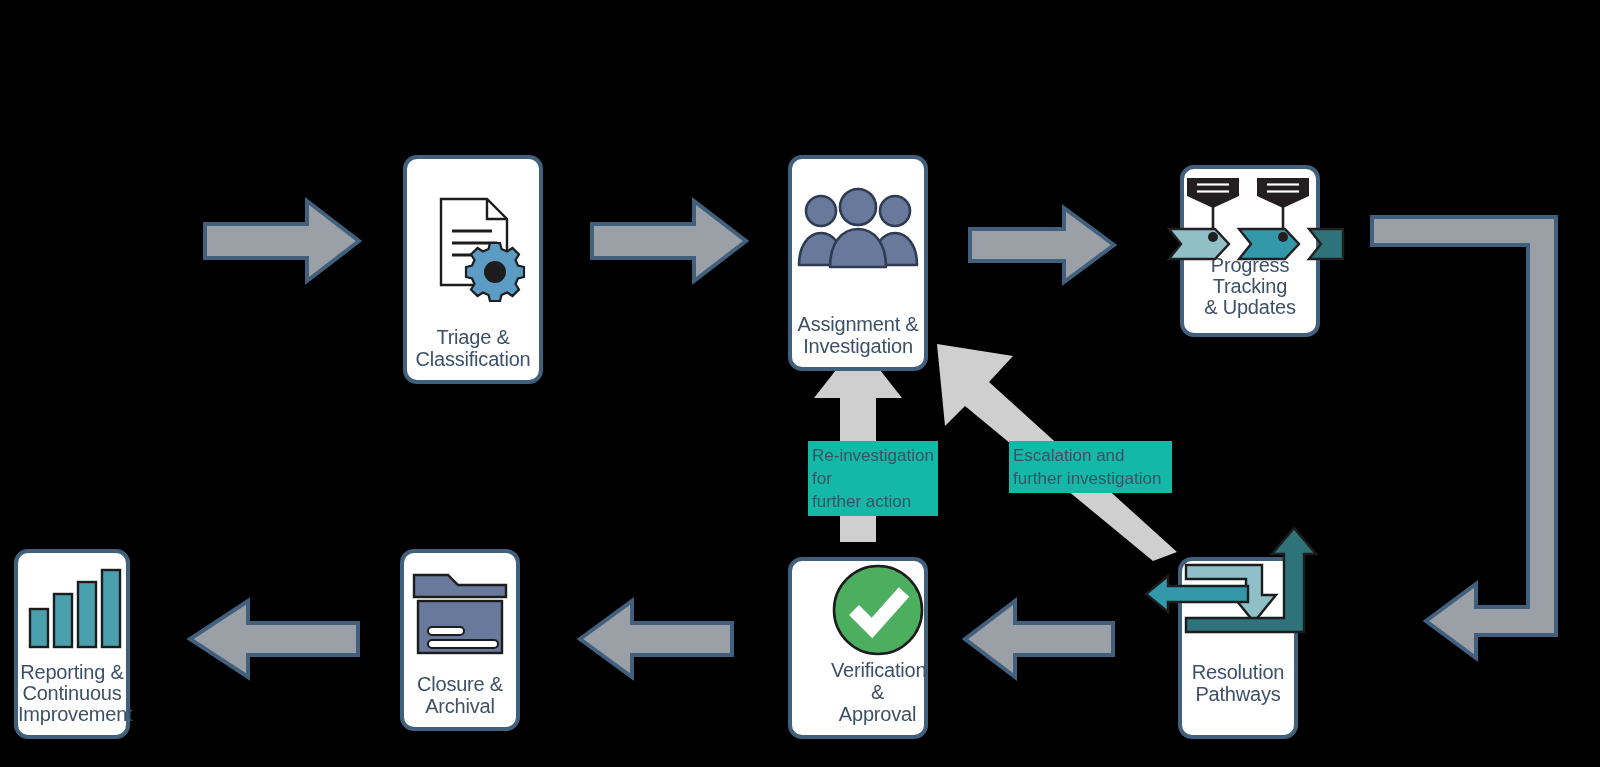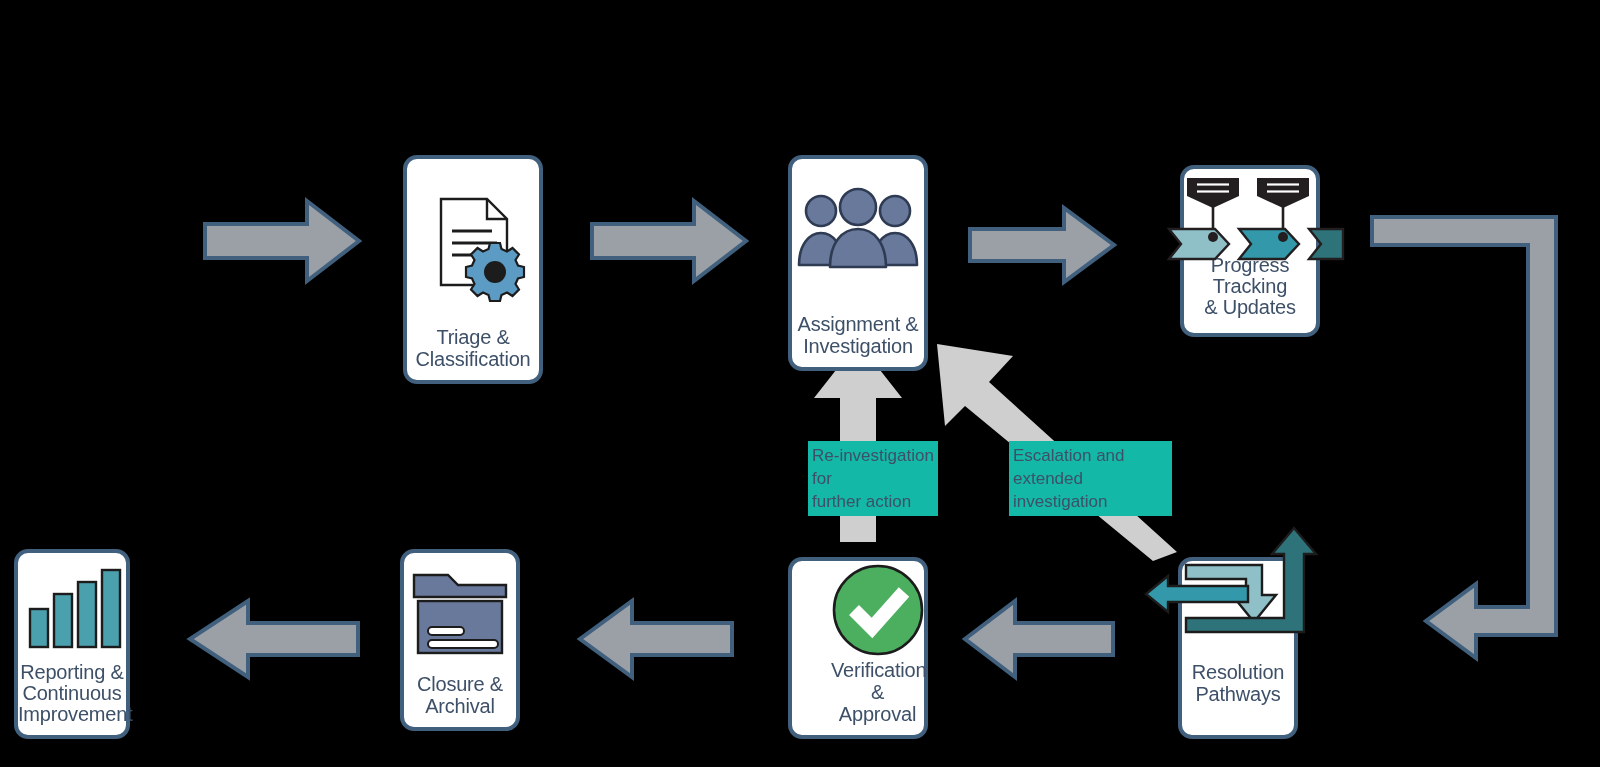--- a/index.html
+++ b/index.html
@@ -260,15 +260,15 @@
     </div>
     <div class="label" style="line-height:21px;">Reporting &amp;
 Continuous
 Improvement</div>
   </div>
 
   <div class="edge-label" style="left:808px; top:441px; width:130px;">Re-investigation for
 further action</div>
 
   <div class="edge-label" style="left:1009px; top:441px; width:163px;">Escalation and
-extended investigation</div>
+further investigation</div>
 
 </div>
 
 </body></html>

